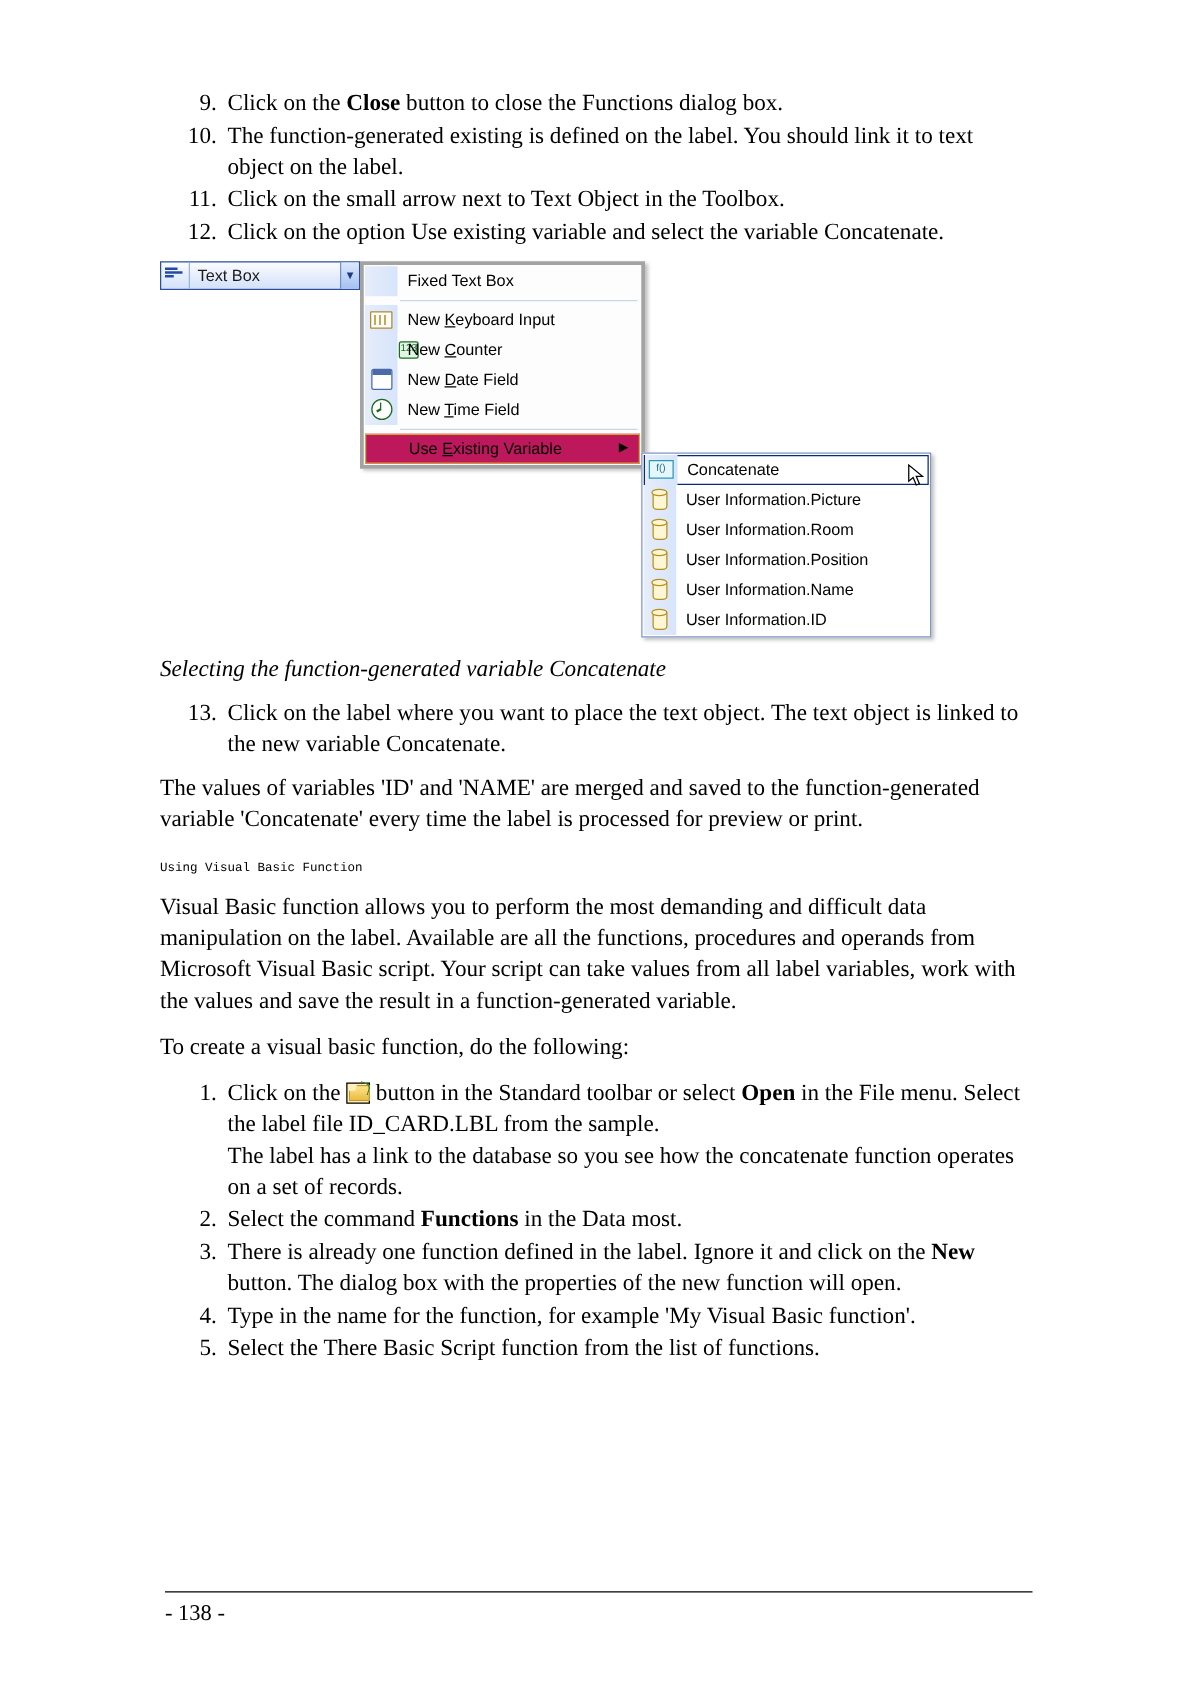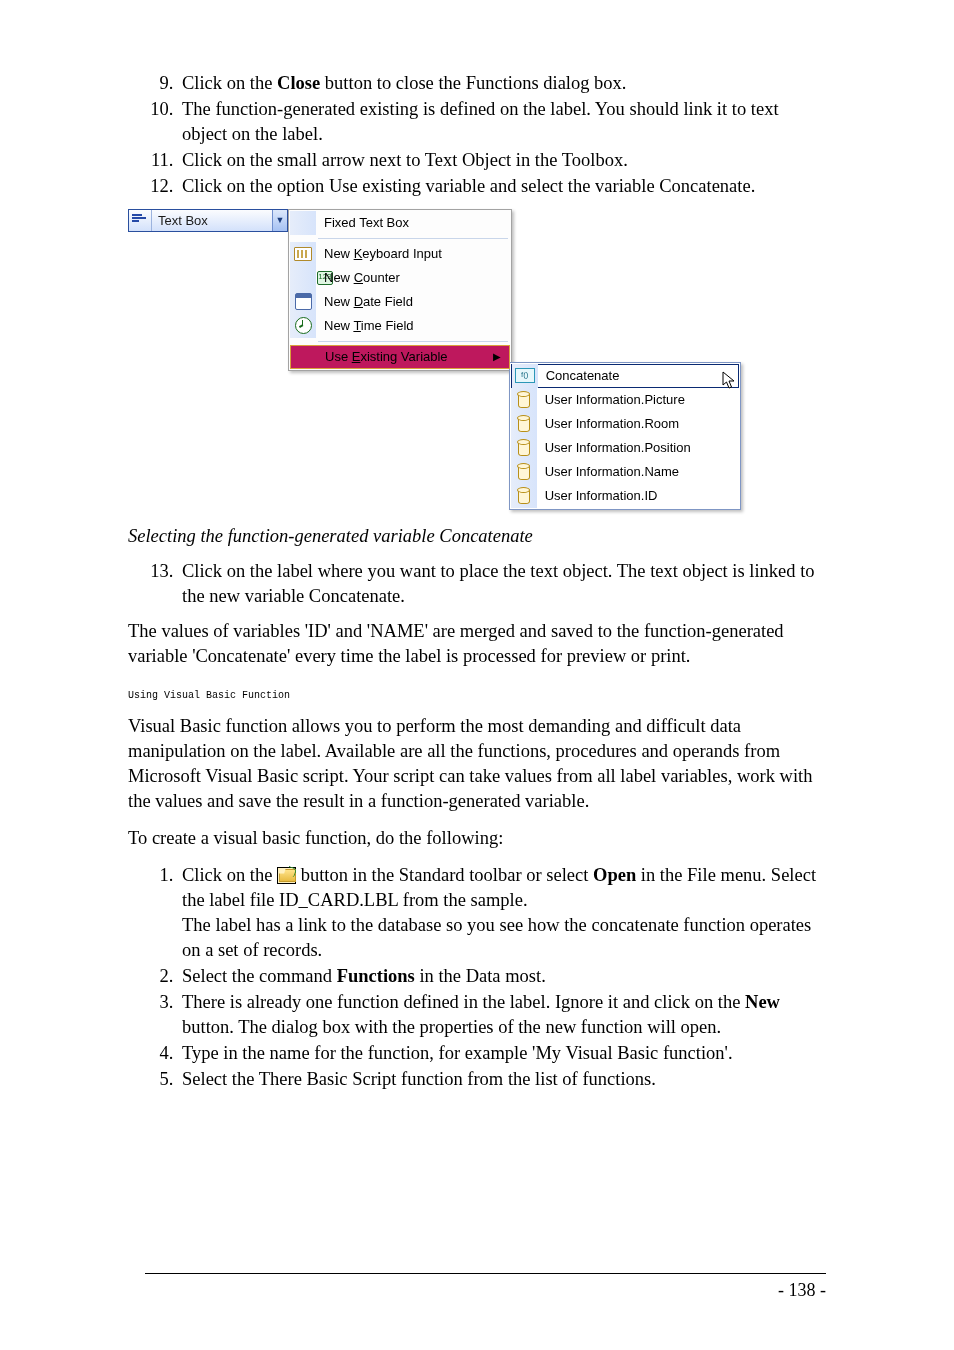--- a/index.html
+++ b/index.html
@@ -29,23 +29,23 @@
     margin: 20px 0 12px 0;
   }
   p.body { margin: 10px 0 12px 0; }
   hr.foot-rule {
     border: none;
     border-top: 1px solid #000;
     margin: 0 0 4px 0;
   }
   .footer {
     position: absolute;
-    left: 145px; right: 128px;
+    left: 132px; right: 128px;
     bottom: 48px;
-    text-align: right;
+    text-align: left;
     font-size: 18px;
   }
 
   
   .ui-screenshot {
     font-family: Tahoma, Verdana, Arial, sans-serif;
     font-size: 13px;
     color: #000;
     margin: 6px 0 14px 0;
     width: fit-content;
@@ -70,21 +70,21 @@
   .tool-btn .drop {
     width: 14px; height: 100%;
     margin-left: auto;
     background: linear-gradient(#dce8fb, #a5c1f3);
     border-left: 1px solid #6e8ecd;
     display: flex; align-items: center; justify-content: center;
     font-size: 9px; color: #1b3d7d;
   }
   .menu {
     background: #fdfdfd;
-    border: 1px solid #a3a3a3;
+    border: 3px solid #a3a3a3;
     box-shadow: 2px 2px 3px rgba(0,0,0,.25);
     display: inline-block;
     padding: 1px;
     box-sizing: border-box;
     vertical-align: top;
   }
   .menu .row {
     display: flex;
     align-items: center;
     height: 24px;

